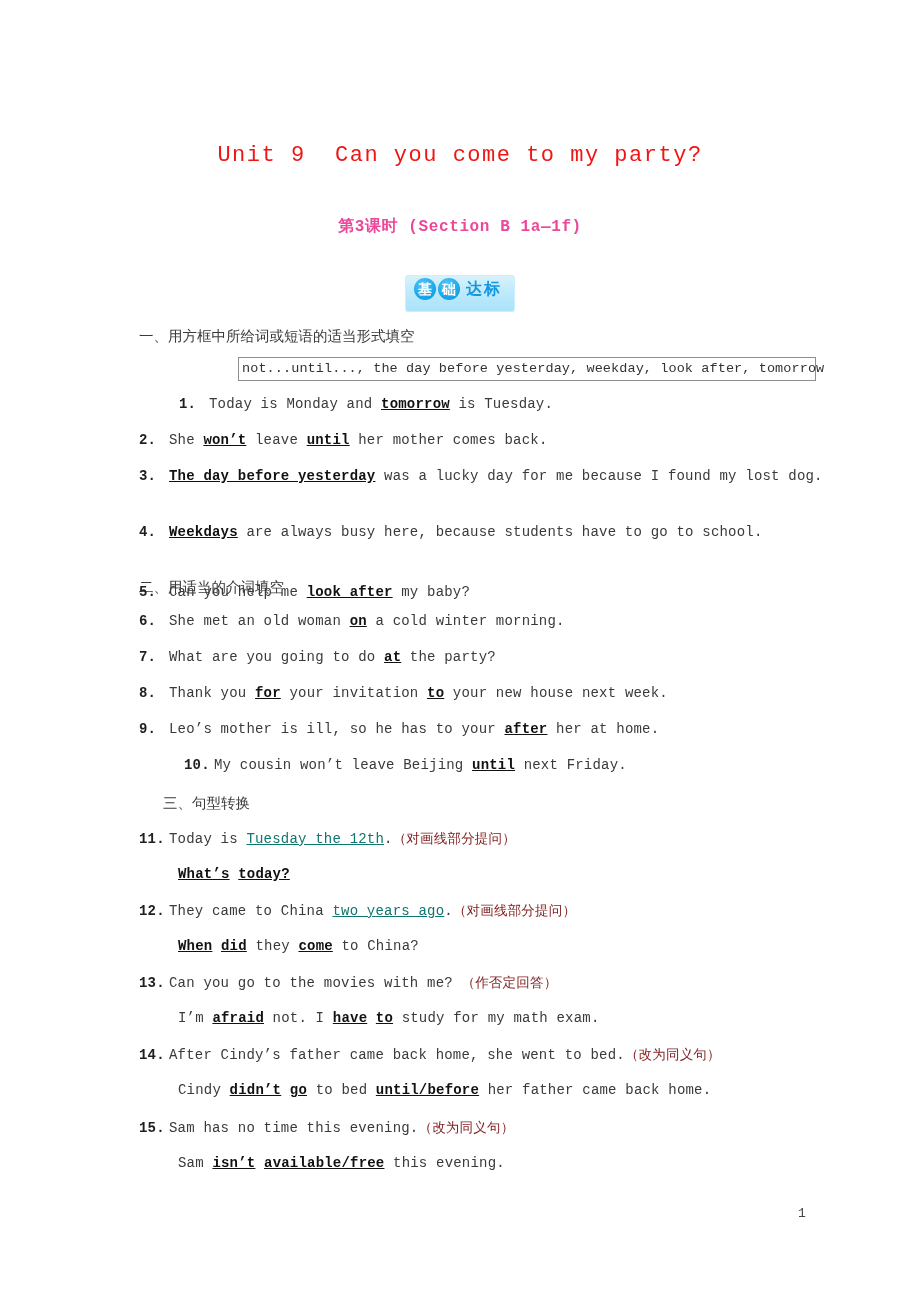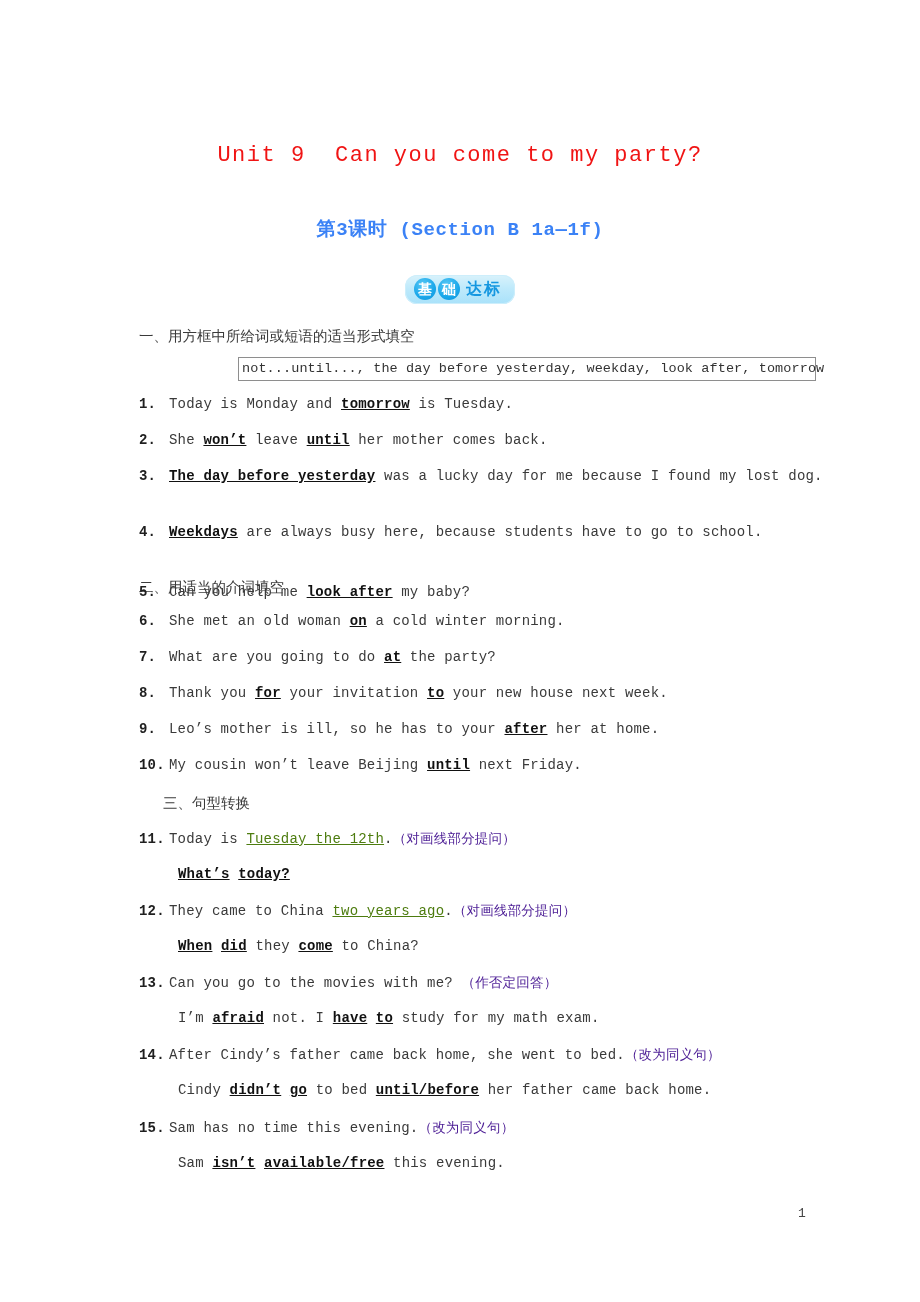--- a/index.html
+++ b/index.html
@@ -34,40 +34,40 @@
     letter-spacing: 1.5px;
     font-family: "Liberation Mono", "DejaVu Sans Mono", monospace;
     white-space: pre;
   }
   .doc-subtitle {
     position: absolute;
     left: 0;
     top: 216px;
     width: 920px;
     text-align: center;
-    font-size: 19px;
-    font-weight: bold;
-    color: #3b82f6;
+    font-size: 16px;
+    font-weight: bold;
+    color: #ec4899;
     letter-spacing: 0.6px;
     white-space: pre;
   }
 
   
   .badge-wrap {
     position: absolute;
     left: 0;
     top: 275px;
     width: 920px;
     text-align: center;
   }
   .badge {
     display: inline-block;
     background: linear-gradient(to bottom, #d9f2fb 0%, #bfeafb 45%, #a9e2fa 100%);
-    border-radius: 12px;
-    padding: 3px 13px 4px 9px;
+    border-radius: 4px;
+    padding: 3px 13px 12px 9px;
     line-height: 1;
     white-space: nowrap;
     box-shadow: 0 0 0 1px #cdeefb inset;
   }
   .badge-circle {
     display: inline-block;
     width: 22px;
     height: 22px;
     line-height: 22px;
     border-radius: 50%;
@@ -131,27 +131,27 @@
   .item.answer {
     left: 178px;
   }
   .ans {
     font-weight: bold;
     text-decoration: underline;
     color: #111111;
   }
   .uline {
     text-decoration: underline;
-    color: #4d7c0f;
+    color: #0f766e;
     font-family: Liberation Mono, monospace;
   }
   .cn {
     font-family: "DejaVu Sans", sans-serif;
     font-size: 13.5px;
-    color: #4c1d95;
+    color: #7f1d1d;
   }
   .page-num {
     position: absolute;
     left: 798px;
     top: 1206px;
     font-size: 13px;
     color: #444444;
   }
 </style>
 </head>
@@ -171,30 +171,30 @@
 
   <div id="sections-host">
       <div class="section-head" style="top: 327px;">一、用方框中所给词或短语的适当形式填空</div>
       <div class="section-head" style="top: 578px;">二、用适当的介词填空</div>
       <div class="section-head" style="top: 794px; margin-left: 24px;">三、句型转换</div>
     </div>
 
   <div class="wordbox">not...until..., the day before yesterday, weekday, look after, tomorrow</div>
 
   <div id="items-host">
-      <div class="item" style="top: 396px;"><span class="num">1.</span><span>Today is Monday and </span><span class="ans">tomorrow</span><span> is Tuesday.</span></div>
+      <div class="item" style="top: 396px; margin-left: 40px;"><span class="num">1.</span><span>Today is Monday and </span><span class="ans">tomorrow</span><span> is Tuesday.</span></div>
       <div class="item" style="top: 432px;"><span class="num">2.</span><span>She </span><span class="ans">won’t</span><span> leave </span><span class="ans">until</span><span> her mother comes back.</span></div>
       <div class="item" style="top: 468px;"><span class="num">3.</span><span class="ans">The day before yesterday</span><span> was a lucky day for me because I found my lost dog.</span></div>
       <div class="item" style="top: 504px; margin-top: 20px;"><span class="num">4.</span><span class="ans">Weekdays</span><span> are always busy here, because students have to go to school.</span></div>
       <div class="item" style="top: 541px; margin-top: 43px;"><span class="num">5.</span><span>Can you help me </span><span class="ans">look after</span><span> my baby?</span></div>
       <div class="item" style="top: 613px;"><span class="num">6.</span><span>She met an old woman </span><span class="ans">on</span><span> a cold winter morning.</span></div>
       <div class="item" style="top: 649px;"><span class="num">7.</span><span>What are you going to do </span><span class="ans">at</span><span> the party?</span></div>
       <div class="item" style="top: 685px;"><span class="num">8.</span><span>Thank you </span><span class="ans">for</span><span> your invitation </span><span class="ans">to</span><span> your new house next week.</span></div>
       <div class="item" style="top: 721px;"><span class="num">9.</span><span>Leo’s mother is ill, so he has to your </span><span class="ans">after</span><span> her at home.</span></div>
-      <div class="item" style="top: 757px;"><span class="num">10.</span><span>My cousin won’t leave Beijing </span><span class="ans">until</span><span> next Friday.</span></div>
+      <div class="item" style="top: 757px; margin-left: 45px;"><span class="num">10.</span><span>My cousin won’t leave Beijing </span><span class="ans">until</span><span> next Friday.</span></div>
       <div class="item" style="top: 830px;"><span class="num">11.</span><span>Today is </span><span class="uline">Tuesday the 12th</span><span>.</span><span class="cn">（对画线部分提问）</span></div>
       <div class="item answer" style="top: 866px;"><span class="ans">What’s</span><span> </span><span class="ans">today?</span></div>
       <div class="item" style="top: 902px;"><span class="num">12.</span><span>They came to China </span><span class="uline">two years ago</span><span>.</span><span class="cn">（对画线部分提问）</span></div>
       <div class="item answer" style="top: 938px;"><span class="ans">When</span><span> </span><span class="ans">did</span><span> they </span><span class="ans">come</span><span> to China?</span></div>
       <div class="item" style="top: 974px;"><span class="num">13.</span><span>Can you go to the movies with me? </span><span class="cn">（作否定回答）</span></div>
       <div class="item answer" style="top: 1010px;"><span>I’m </span><span class="ans">afraid</span><span> not. I </span><span class="ans">have</span><span> </span><span class="ans">to</span><span> study for my math exam.</span></div>
       <div class="item" style="top: 1046px;"><span class="num">14.</span><span>After Cindy’s father came back home, she went to bed.</span><span class="cn">（改为同义句）</span></div>
       <div class="item answer" style="top: 1082px;"><span>Cindy </span><span class="ans">didn’t</span><span> </span><span class="ans">go</span><span> to bed </span><span class="ans">until/before</span><span> her father came back home.</span></div>
       <div class="item" style="top: 1119px;"><span class="num">15.</span><span>Sam has no time this evening.</span><span class="cn">（改为同义句）</span></div>
       <div class="item answer" style="top: 1155px;"><span>Sam </span><span class="ans">isn’t</span><span> </span><span class="ans">available/free</span><span> this evening.</span></div>

